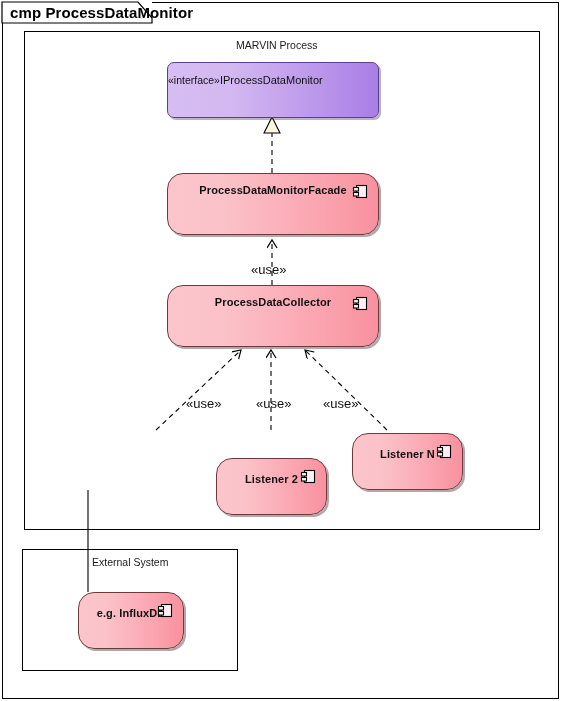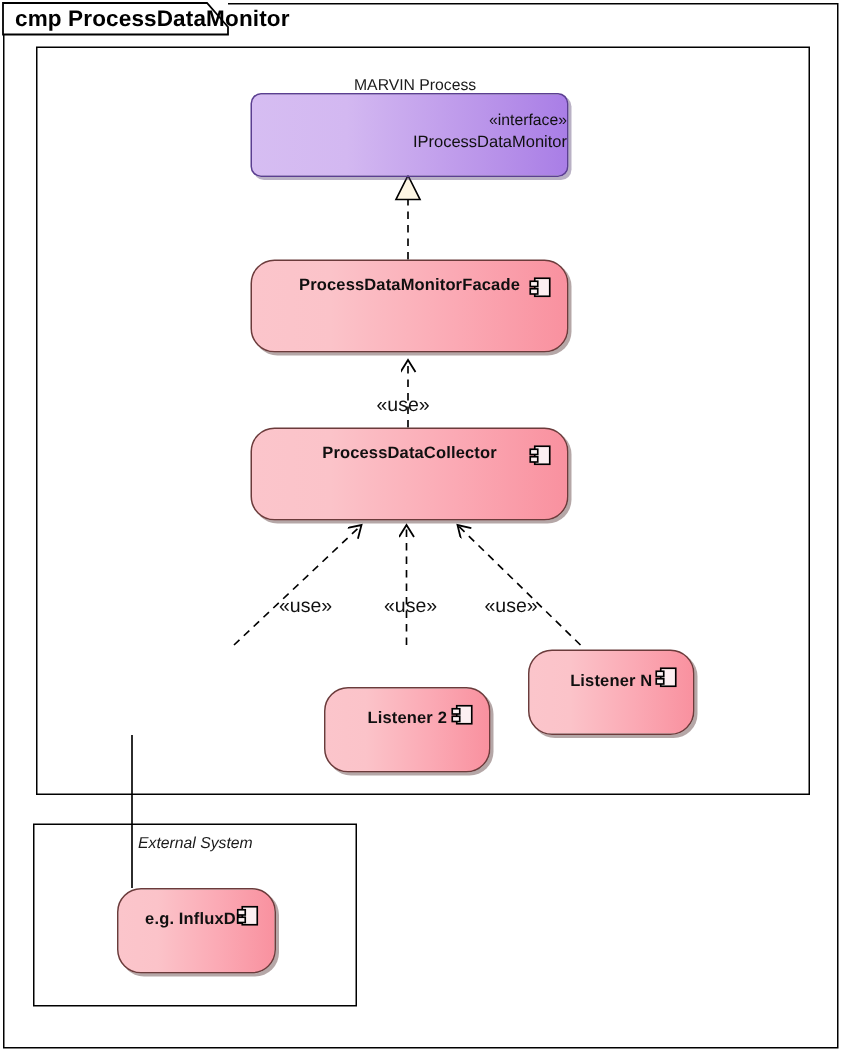--- a/index.html
+++ b/index.html
@@ -91,22 +91,21 @@
   }
   
   .iface {
     position: absolute;
     box-sizing: border-box;
     border: 1px solid #5b3f91;
     border-radius: 7px;
     background: linear-gradient(to right, #d6bdf2 0%, #d3b8f1 30%, #bb96ea 72%, #a97ee6 100%);
     box-shadow: 2px 2px 0 rgba(80,60,110,0.40);
     display: flex;
-    flex-direction: column;
-    align-items: flex-end;
+    align-items: flex-start;
     padding-top: 10px;
   }
   .iface .stereo {
     font-size: 10.5px;
     color: #101010;
     line-height: 15px;
   }
   .iface .iname {
     font-size: 11px;
     font-weight: normal;
@@ -127,24 +126,24 @@
 
 <div id="canvas">
 
   <div class="frame" style="left:2px; top:2px; width:557px; height:697px;"></div>
 
   <div class="frame-tab" style="width:150px;">
     <span class="tab-label">cmp ProcessDataMonitor</span>
   </div>
 
   <div class="frame" style="left:24px; top:31px; width:516px; height:499px;"></div>
-  <div class="frame-title" style="left:236px; top:39px;margin-top:12px;">MARVIN Process</div>
+  <div class="frame-title" style="left:236px; top:39px;">MARVIN Process</div>
 
   <div class="frame" style="left:22px; top:549px; width:216px; height:122px;"></div>
-  <div class="frame-title" style="left:92px; top:556px;font-style:italic;">External System</div>
+  <div class="frame-title" style="left:92px; top:556px;">External System</div>
 
   <svg class="layer" viewBox="0 0 562 701">
     <defs>
       <marker id="open-arrow" markerWidth="14" markerHeight="14" refX="9" refY="5" orient="auto" markerUnits="userSpaceOnUse">
         <path d="M1,0 L9,5 L1,10" fill="none" stroke="#000" stroke-width="1.2"></path>
       </marker>
     </defs>
 
     <line x1="272" y1="173" x2="272" y2="133" stroke="#000" stroke-width="1.1" stroke-dasharray="5,4"></line>
     <polygon points="272,117 280,133 264,133" fill="#fdf6e4" stroke="#000" stroke-width="1.1"></polygon>

